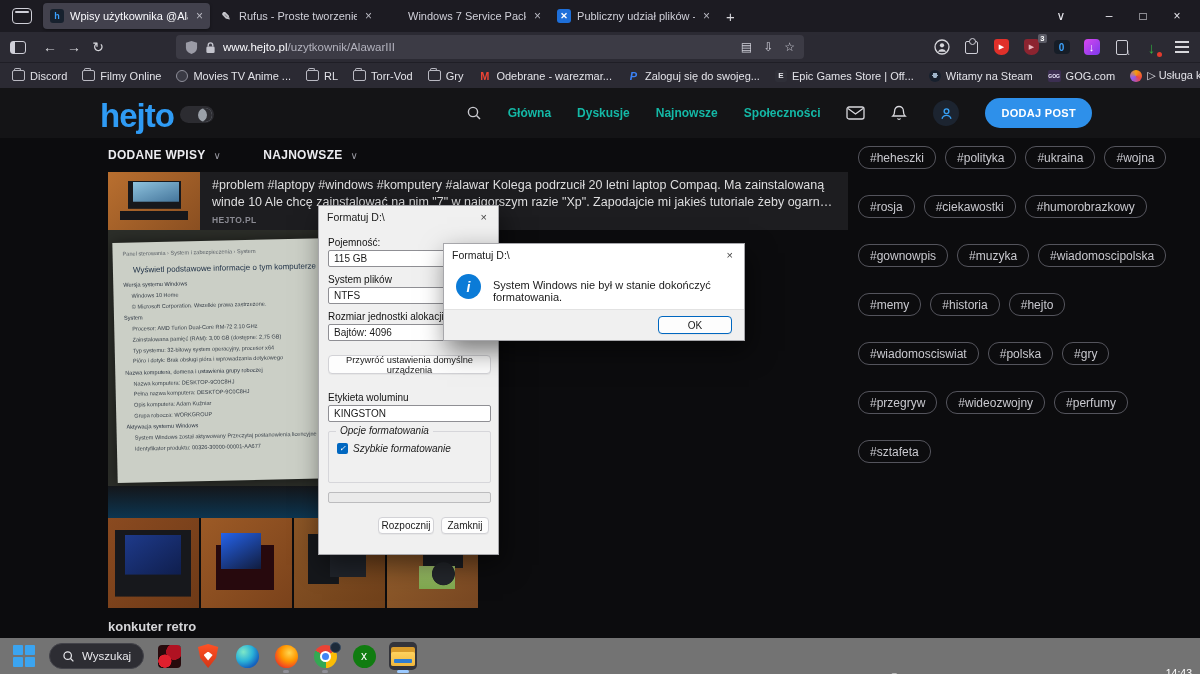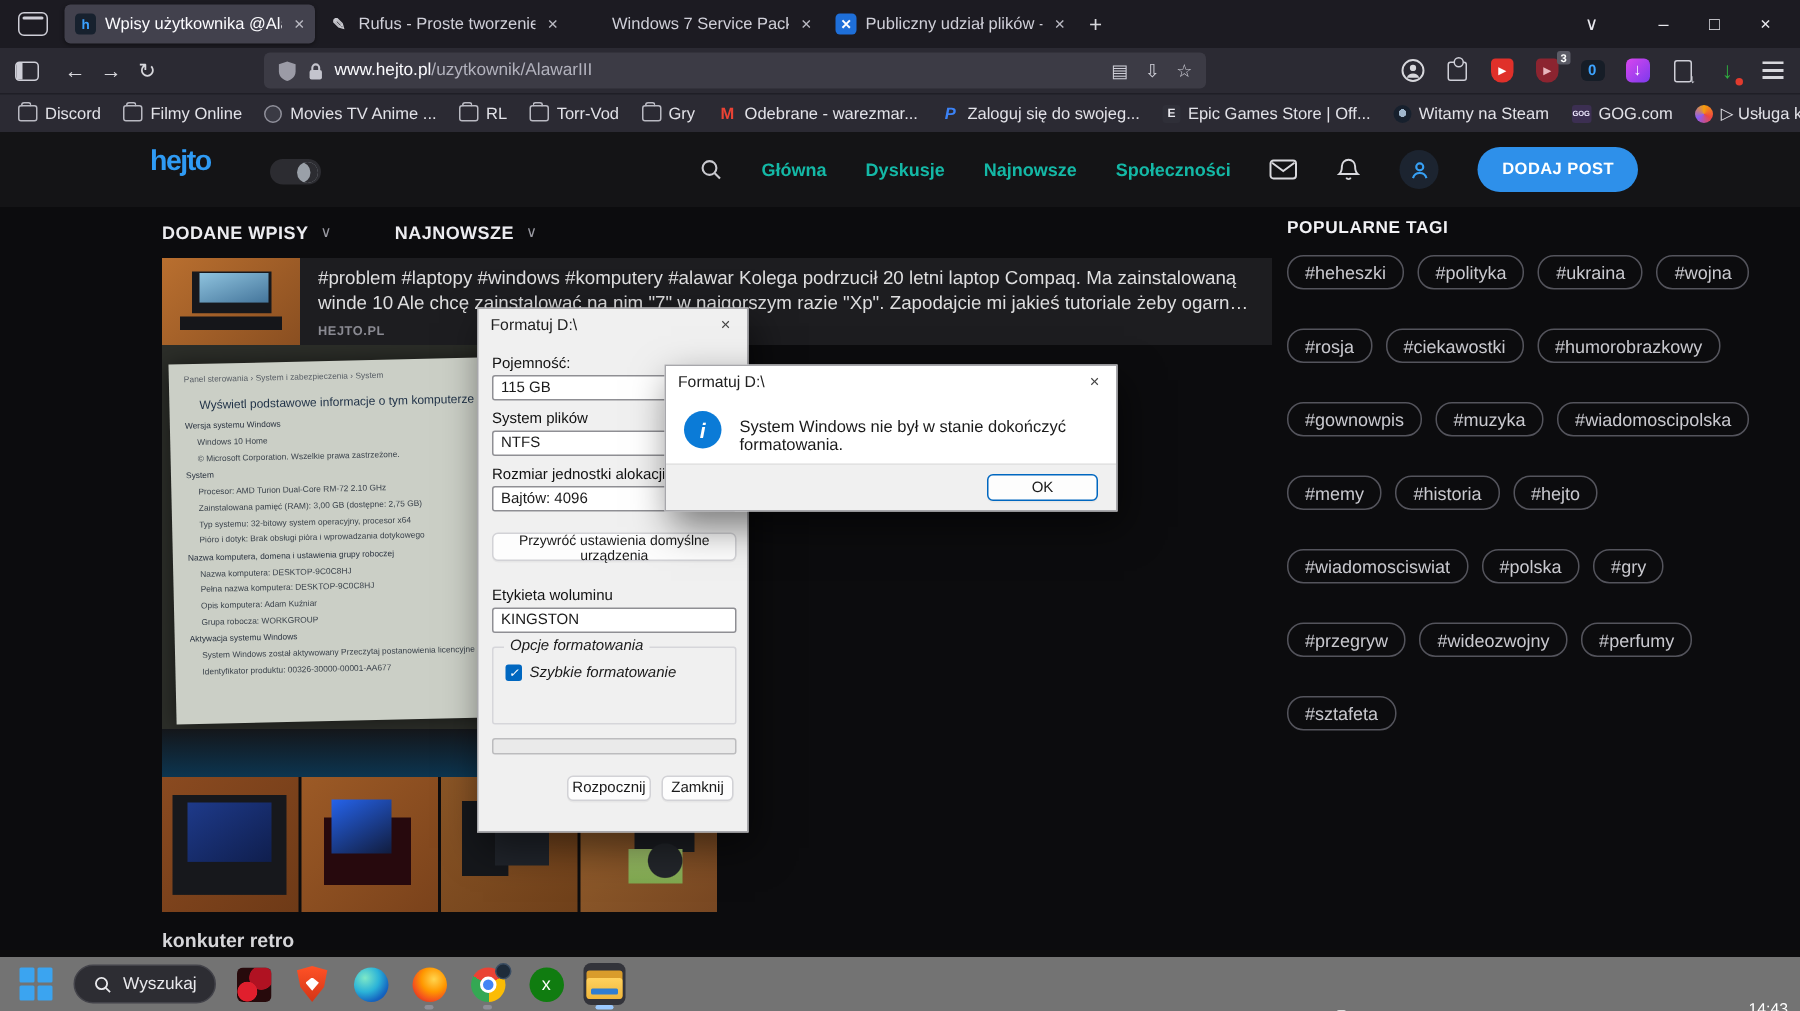--- a/index.html
+++ b/index.html
@@ -55,21 +55,21 @@
   .bm-ico[data-icon="gmail-icon"] { color:#ea4335; font-size:11px; }
   .bm-ico[data-icon="paypal-icon"] { color:#3b82f6; font-size:11px; font-style:italic; }
   .bm-ico[data-icon="epic-icon"] { background:#2f2f38; color:#e8e8ee; border-radius:2px; width:12px; height:12px; }
   .bm-ico[data-icon="steam-icon"] { border-radius:50%; background:radial-gradient(circle at 50% 45%, #9fb6cc 0 28%, #17202d 30%); width:12px; height:12px; }
   .bm-ico[data-icon="gog-icon"] { background:#3c2f52; color:#efeaff; border-radius:2px; width:13px; height:12px; font-size:5px; }
   .bm-ico[data-icon="link-icon"] { border-radius:50%; background:conic-gradient(#f59e0b,#ef4444,#8b5cf6,#f59e0b); width:12px; height:12px; }
 
   
   .page { position:absolute; top:88px; left:0; right:0; bottom:36px; background:#0c0c0e; overflow:hidden; }
   .hj-header { position:absolute; top:0; left:0; right:0; height:50px; background:#141416; }
-  .hj-logo { position:absolute; left:100px; top:9px; font-size:19px; font-weight:bold; color:#2f9bf4; letter-spacing:-1px; }
+  .hj-logo { position:absolute; left:100px; top:9px; font-size:33px; font-weight:bold; color:#2f9bf4; letter-spacing:-1px; }
   .hj-toggle { position:absolute; left:180px; top:18px; width:34px; height:17px; background:#2c2c31; border-radius:9px; }
   .hj-toggle i { position:absolute; right:2px; top:1.5px; width:14px; height:14px; border-radius:50%; background:#9aa0a8; box-shadow:inset -5px 0 0 #2c2c31; }
   .hj-right { position:absolute; right:108px; top:0; height:50px; display:flex; align-items:center; gap:26px; }
   .hj-link { color:#14b8a6; font-size:12px; font-weight:bold; }
   .hj-iconbtn { display:flex; align-items:center; }
   .hj-avatar { width:26px; height:26px; border-radius:50%; background:#1c2430; display:flex; align-items:center; justify-content:center; }
   .hj-post-btn { background:#2e90ea; color:#fff; font-size:11px; font-weight:bold; border:none; border-radius:17px; padding:9px 16px; letter-spacing:.3px; }
 
   .filters { position:absolute; left:108px; top:60px; display:flex; gap:42px; }
   .filter { color:#ececf0; font-size:12px; font-weight:bold; letter-spacing:.3px; display:flex; gap:8px; align-items:center; }
@@ -438,21 +438,20 @@
 
       <div class="tile" data-tile="3"></div>
 
       <div class="tile" data-tile="4"></div>
 
   </div>
 
   <div class="caption">konkuter retro</div>
 
   <div class="side">
-    <div class="side-title">POPULARNE TAGI</div>
     <div class="tags">
 
         <span class="tag">#heheszki</span>
 
         <span class="tag">#polityka</span>
 
         <span class="tag">#ukraina</span>
 
         <span class="tag">#wojna</span>
 

